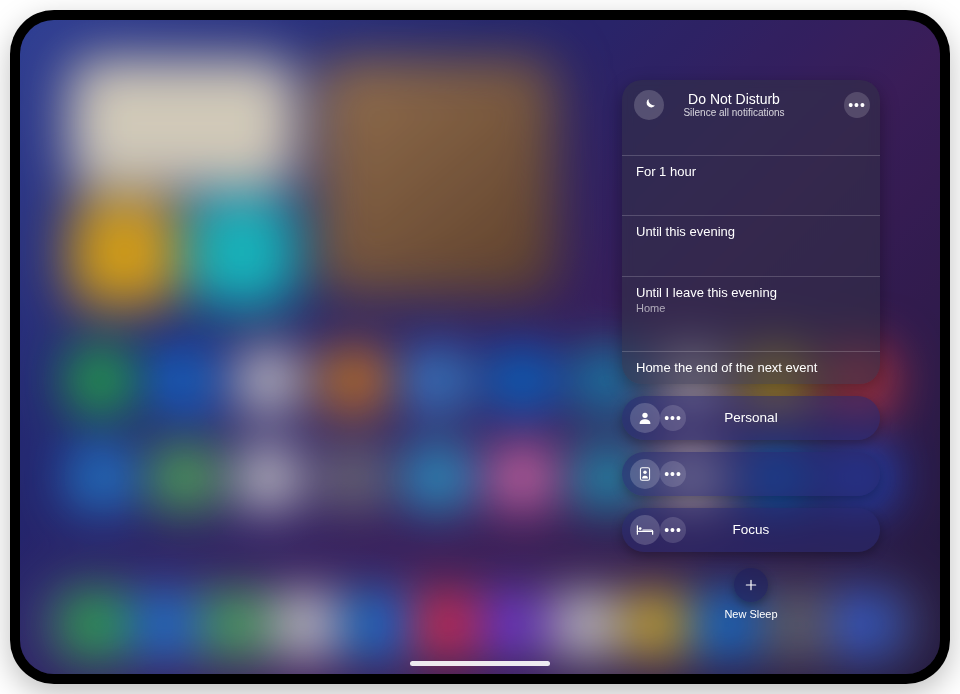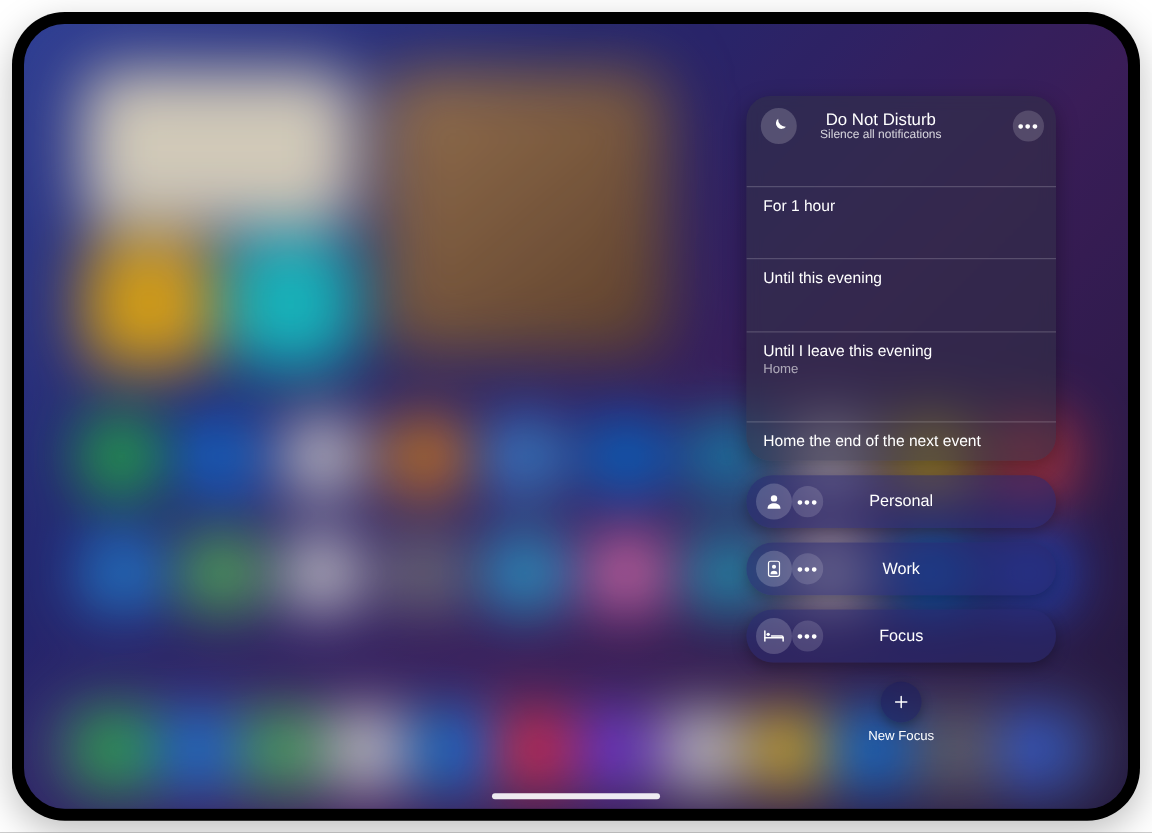--- a/index.html
+++ b/index.html
@@ -242,21 +242,20 @@
       <div class="focus-pill">
         <div class="left">
           <div class="ico">
             <svg width="14" height="16" viewBox="0 0 24 28">
                 <rect class="svg-stroke" x="4" y="3" width="16" height="22" rx="3"></rect>
                 <circle class="svg-fill" cx="12" cy="11" r="3"></circle>
                 <path class="svg-fill" d="M7 21c0-3 2.5-4 5-4s5 1 5 4v1H7z"></path>
               </svg>
           </div>
         </div>
-        <div class="label">Work</div>
         <div class="more">
             <span class="dots">•••</span>
           </div>
       </div>
 
       <div class="focus-pill">
         <div class="left">
           <div class="ico">
             <svg width="18" height="14" viewBox="0 0 26 18">
                 <path class="svg-stroke" d="M2 3v12"></path>
@@ -271,20 +270,20 @@
             <span class="dots">•••</span>
           </div>
       </div>
 
       <div class="new-focus">
         <div class="plus">
           <svg width="16" height="16" viewBox="0 0 24 24">
               <path class="svg-stroke" d="M12 5v14M5 12h14"></path>
             </svg>
         </div>
-        <div class="lbl">New Focus</div>
+        <div class="lbl">New Sleep</div>
       </div>
 
     </div>
 
     <div class="home-indicator"></div>
   </div>
 </div>
 
 </body></html>

